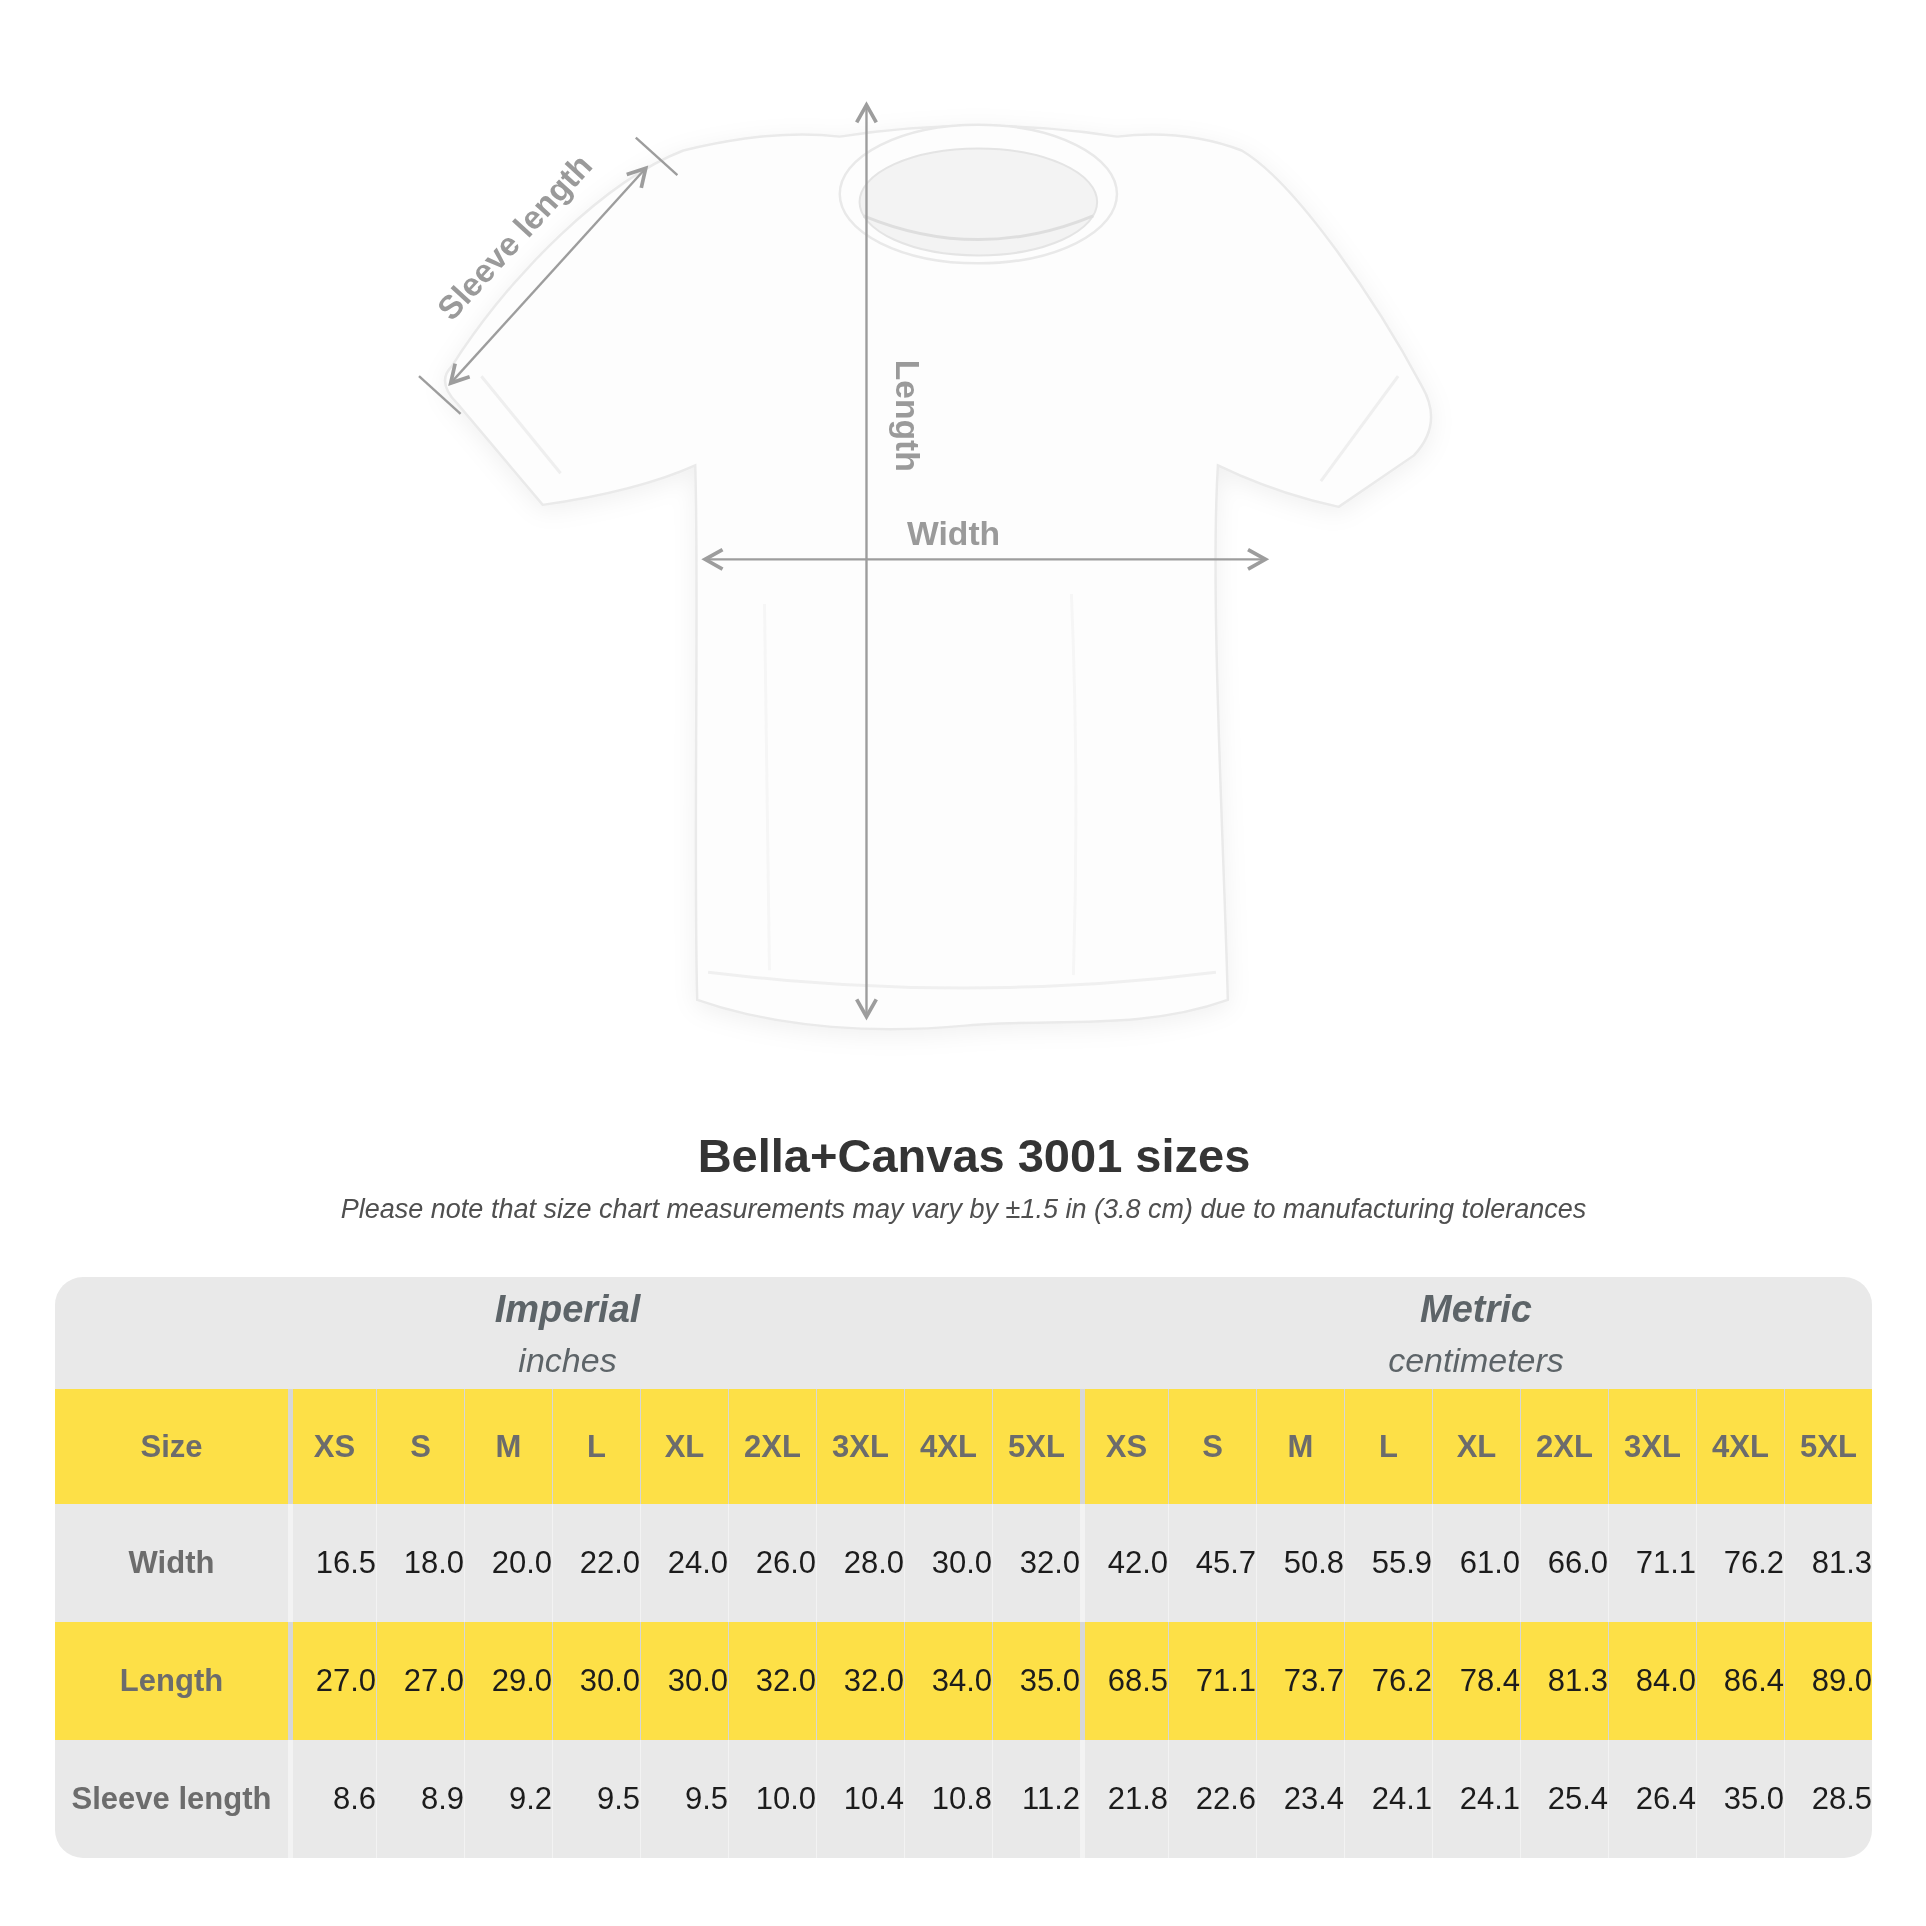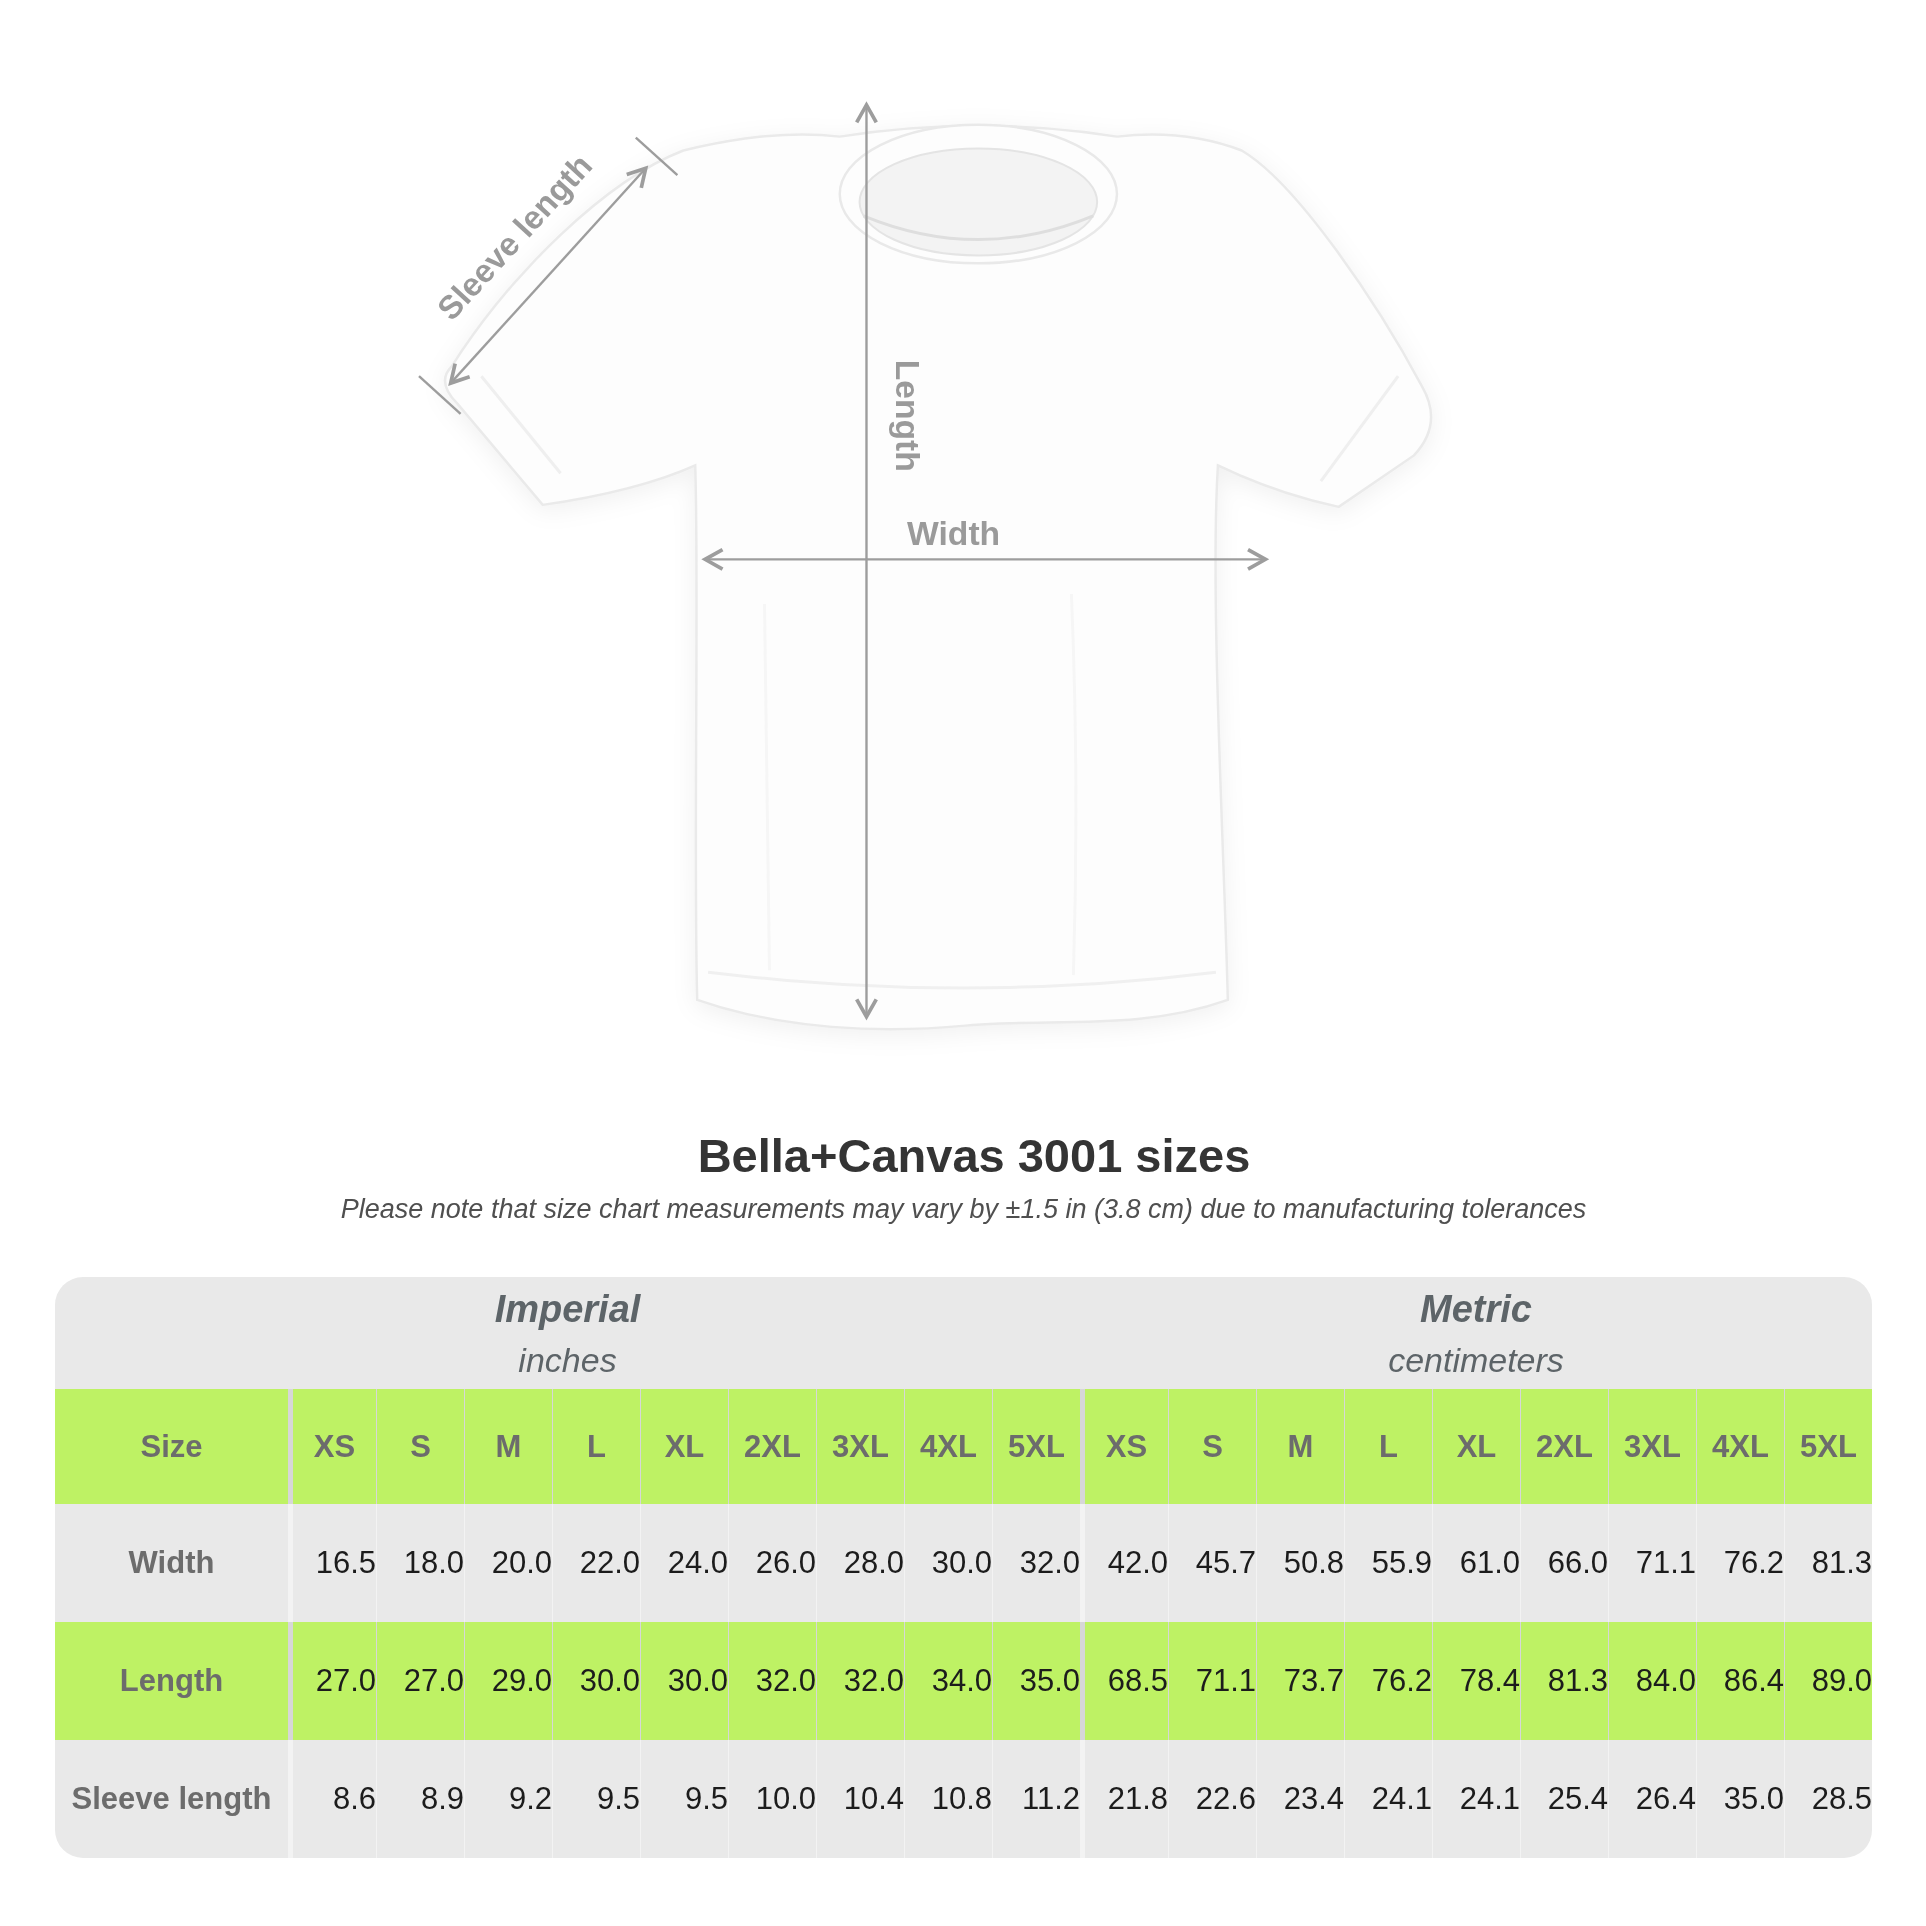--- a/index.html
+++ b/index.html
@@ -35,21 +35,21 @@
   }
   td.band .unit-label{font-size:38px;font-weight:700;font-style:italic;line-height:1.25;}
   td.band .unit-sublabel{font-size:34px;font-style:italic;margin-top:6px;line-height:1.2;}
   td.band.first{border-radius:28px 0 0 0;}
   td.band.last{border-radius:0 28px 0 0;}
   tr.size-row td{height:115px;}
   tr.data-row td{height:118px;}
   .hdr{font-size:31px;font-weight:700;color:#6c6c6c;}
   .val{font-size:31px;font-weight:400;color:#1c1c1c;text-align:right;}
   tr.r-gray td{background:#e9e9e9;}
-  tr.r-white td{background:#bef264;}
+  tr.r-white td{background:#fde047;}
   td.v{border-left:1px solid;}
   td.v-thick{border-left:5px solid;}
   tr.r-white td.v, tr.r-white td.v-thick{border-left-color:#d7d7d7;}
   tr.r-gray td.v, tr.r-gray td.v-thick{border-left-color:#f3f3f3;}
   tr.bottom-row td.first{border-radius:0 0 0 28px;}
   tr.bottom-row td.last{border-radius:0 0 28px 0;}
 </style>
 </head>
 <body>
 

